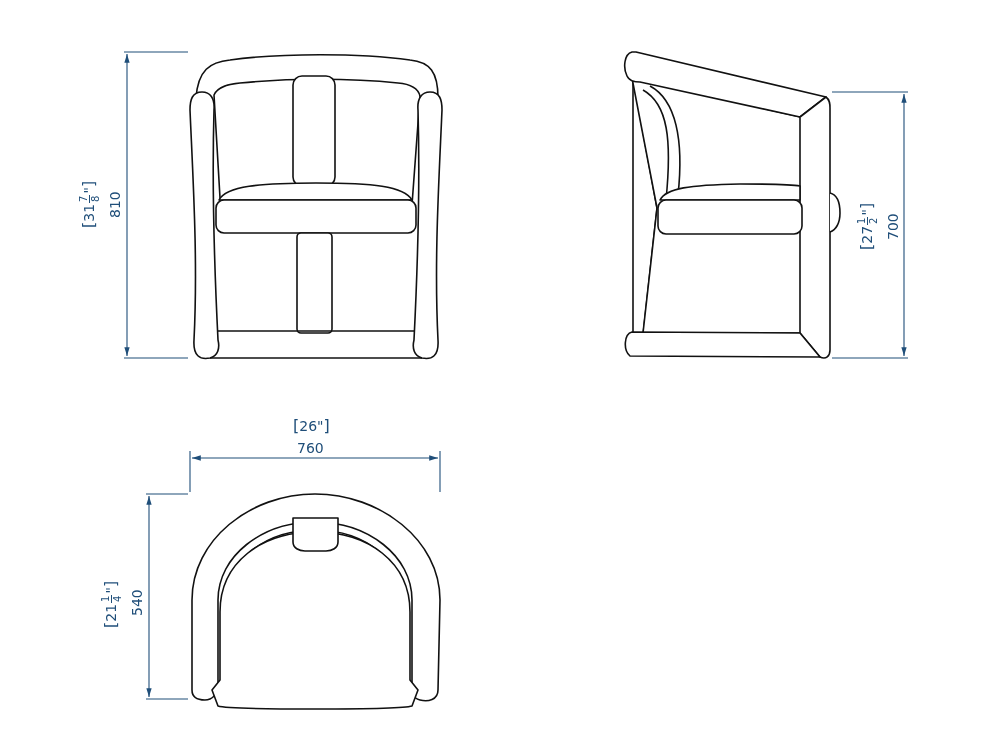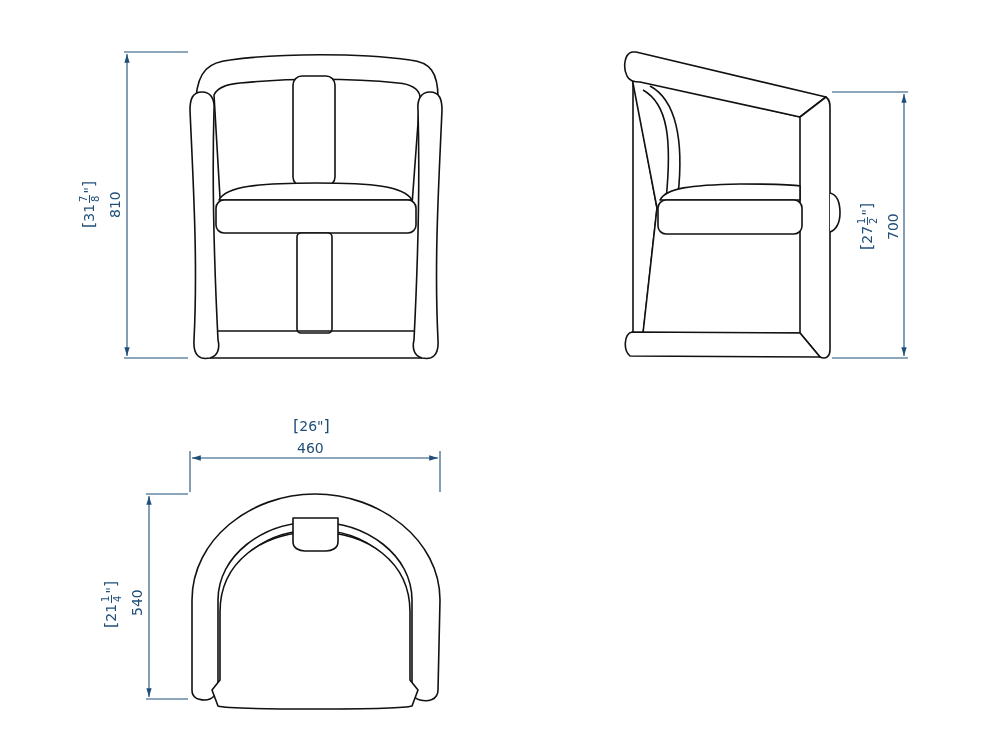--- a/index.html
+++ b/index.html
@@ -116,21 +116,21 @@
   <span class="brk">[</span><span>27</span><span class="frac">
       <span class="num">1</span>
       <span class="den">2</span>
     </span><span>"</span><span class="brk">]</span>
 </div>
 <div class="lbl rot" style="left:886px; top:240px;">700</div>
 
 <div class="lbl" style="left:293px; top:418px;">
   <span class="brk">[</span><span>26"</span><span class="brk">]</span>
 </div>
-<div class="lbl" style="left:297px; top:441px;">460</div>
+<div class="lbl" style="left:297px; top:441px;">760</div>
 
 <div class="lbl rot" style="left:100px; top:628px;">
   <span class="brk">[</span><span>21</span><span class="frac">
       <span class="num">1</span>
       <span class="den">4</span>
     </span><span>"</span><span class="brk">]</span>
 </div>
 <div class="lbl rot" style="left:130px; top:616px;">540</div>
 
 </body></html>

